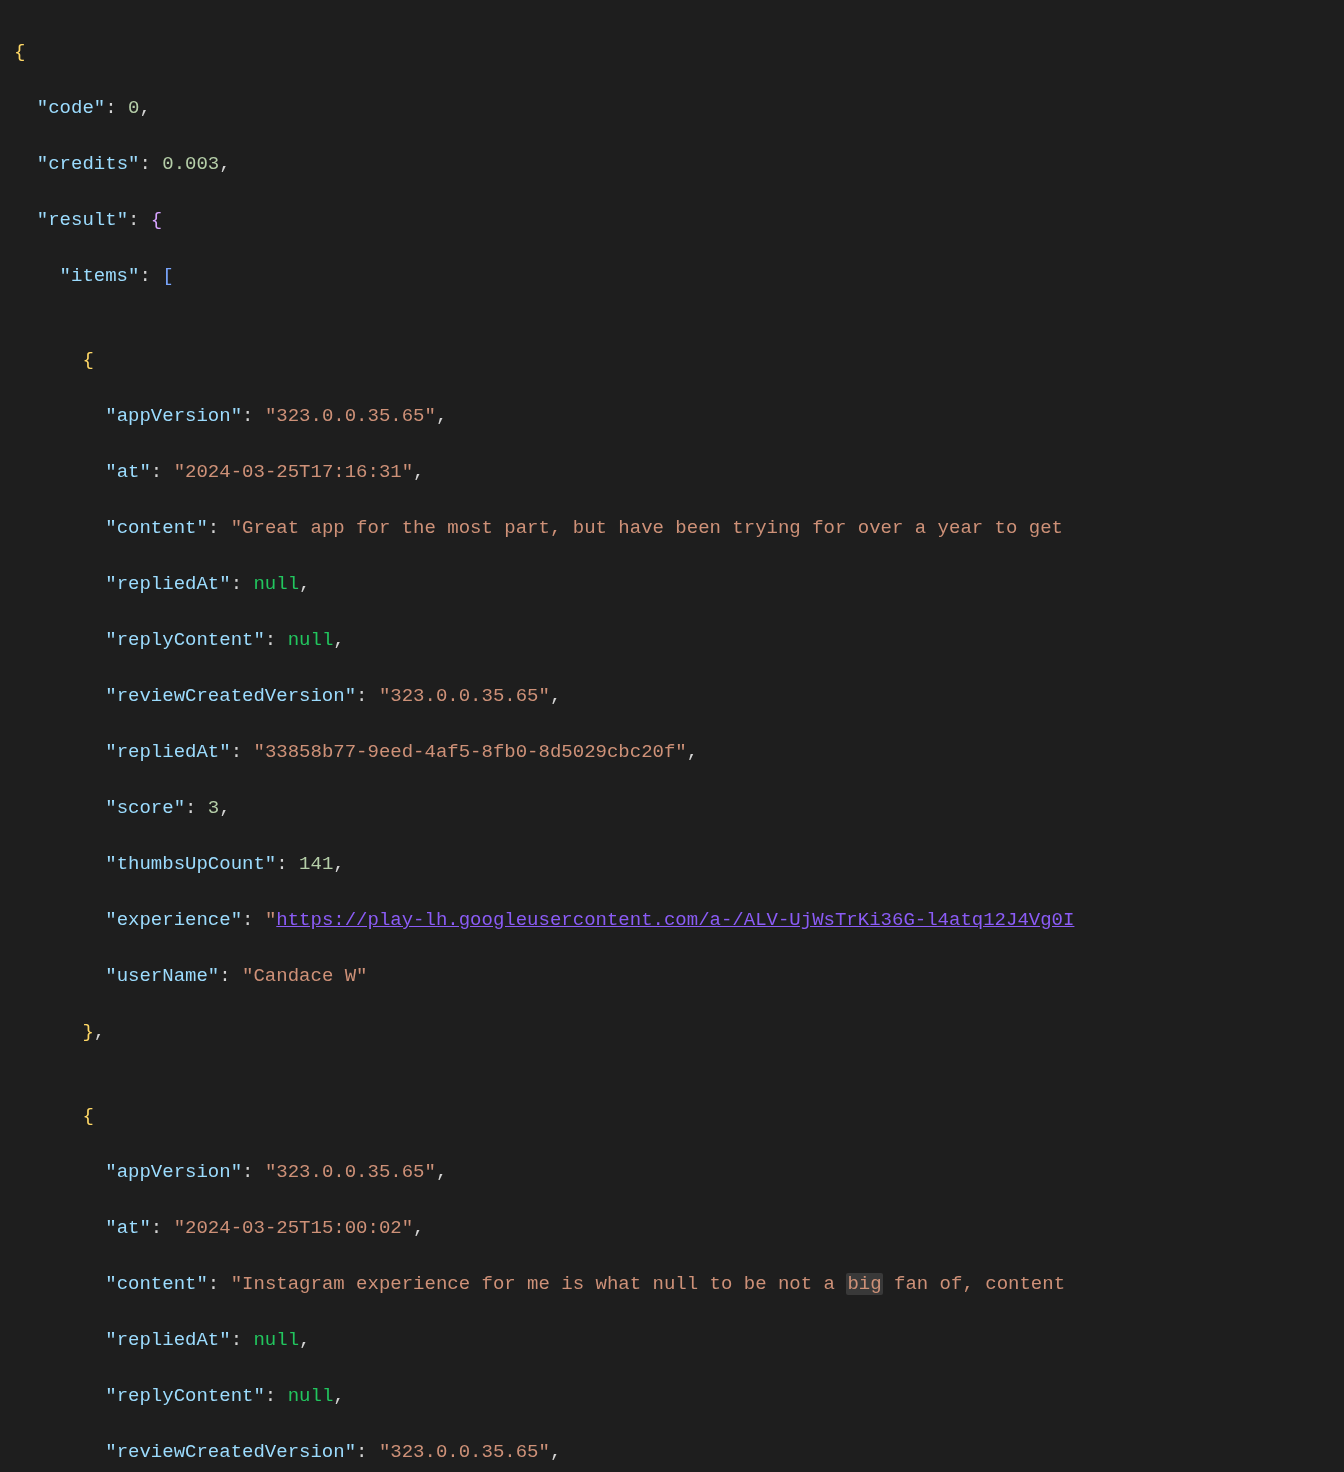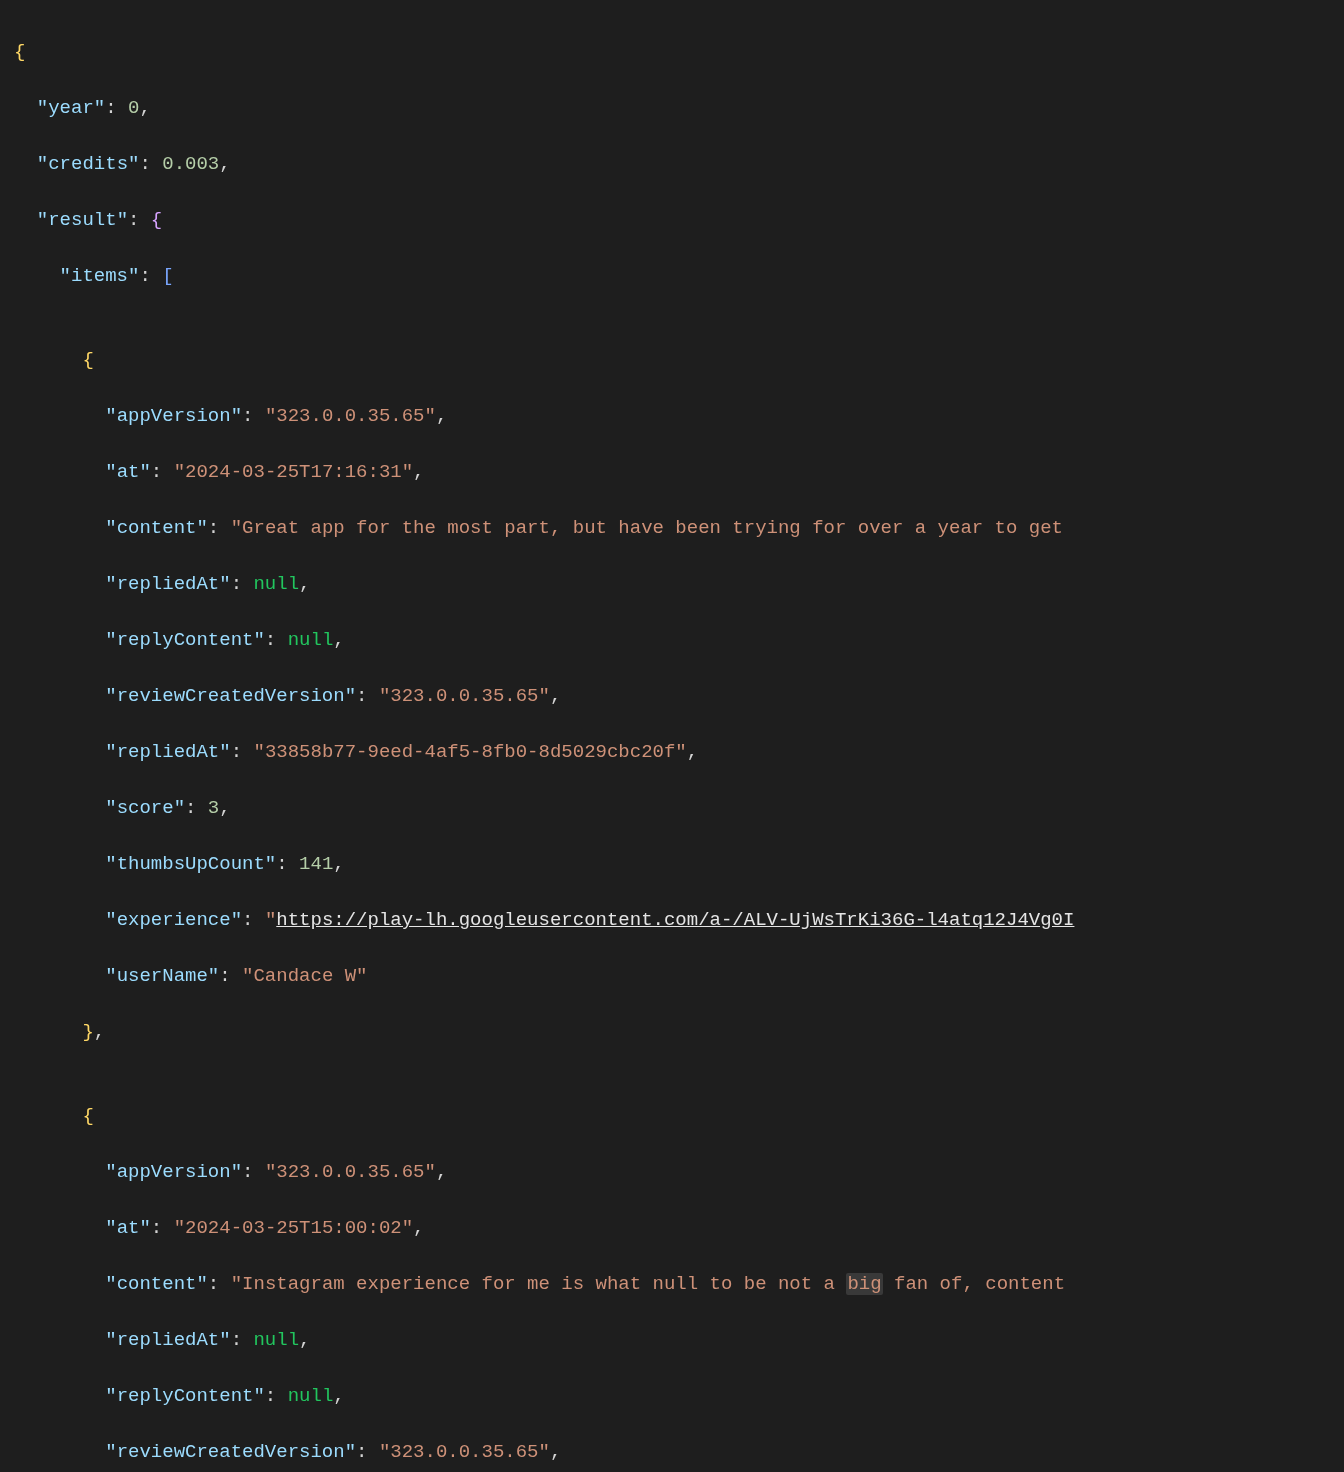--- a/index.html
+++ b/index.html
@@ -19,32 +19,32 @@
     overflow: hidden;
   }
   .punct { color: #d4d4d4; }
   .brace { color: #ffd866; }   
   .bracket-outer { color: #d7a3ff; } 
   .bracket-arr { color: #7aa7ff; } 
   .key   { color: #9cdcfe; }
   .str   { color: #ce9178; }
   .num   { color: #b5cea8; }
   .null  { color: #22c55e; }
-  .url a { color: #e5e5e5; text-decoration: underline; }
+  .url a { color: #8b5cf6; text-decoration: underline; }
   .hl    { background: rgba(255,255,255,0.12); border-radius: 2px; padding: 0 1px; font-family: Liberation Mono, monospace; }
   .obj-brace { color: #ffd866; }
   .row { display: block; position: relative; }
   
 </style>
 </head>
 <body>
 
 <div class="editor">
 <span class="row"><span class="brace">{</span></span>
-<span class="row">  <span class="key">"<span>year</span>"</span><span class="punct">:</span> <span class="num">0</span><span class="punct">,</span></span>
+<span class="row">  <span class="key">"<span>code</span>"</span><span class="punct">:</span> <span class="num">0</span><span class="punct">,</span></span>
 <span class="row">  <span class="key">"<span>credits</span>"</span><span class="punct">:</span> <span class="num">0.003</span><span class="punct">,</span></span>
 <span class="row">  <span class="key">"<span>result</span>"</span><span class="punct">:</span> <span class="bracket-outer">{</span></span>
 <span class="row">    <span class="key">"<span>items</span>"</span><span class="punct">:</span> <span class="bracket-arr">[</span></span>
 
 <span class="row">      <span class="obj-brace">{</span></span>
 <span class="row">        <span class="key">"<span>appVersion</span>"</span><span class="punct">:</span> <span class="str">"<span>323.0.0.35.65</span>"</span><span class="punct">,</span></span>
 <span class="row">        <span class="key">"<span>at</span>"</span><span class="punct">:</span> <span class="str">"<span>2024-03-25T17:16:31</span>"</span><span class="punct">,</span></span>
 <span class="row">        <span class="key">"<span>content</span>"</span><span class="punct">:</span> <span class="str">"<span>Great app for the most part, but have been trying for over a year to get</span></span></span>
 <span class="row">        <span class="key">"<span>repliedAt</span>"</span><span class="punct">:</span> <span class="null">null</span><span class="punct">,</span></span>
 <span class="row">        <span class="key">"<span>replyContent</span>"</span><span class="punct">:</span> <span class="null">null</span><span class="punct">,</span></span>

